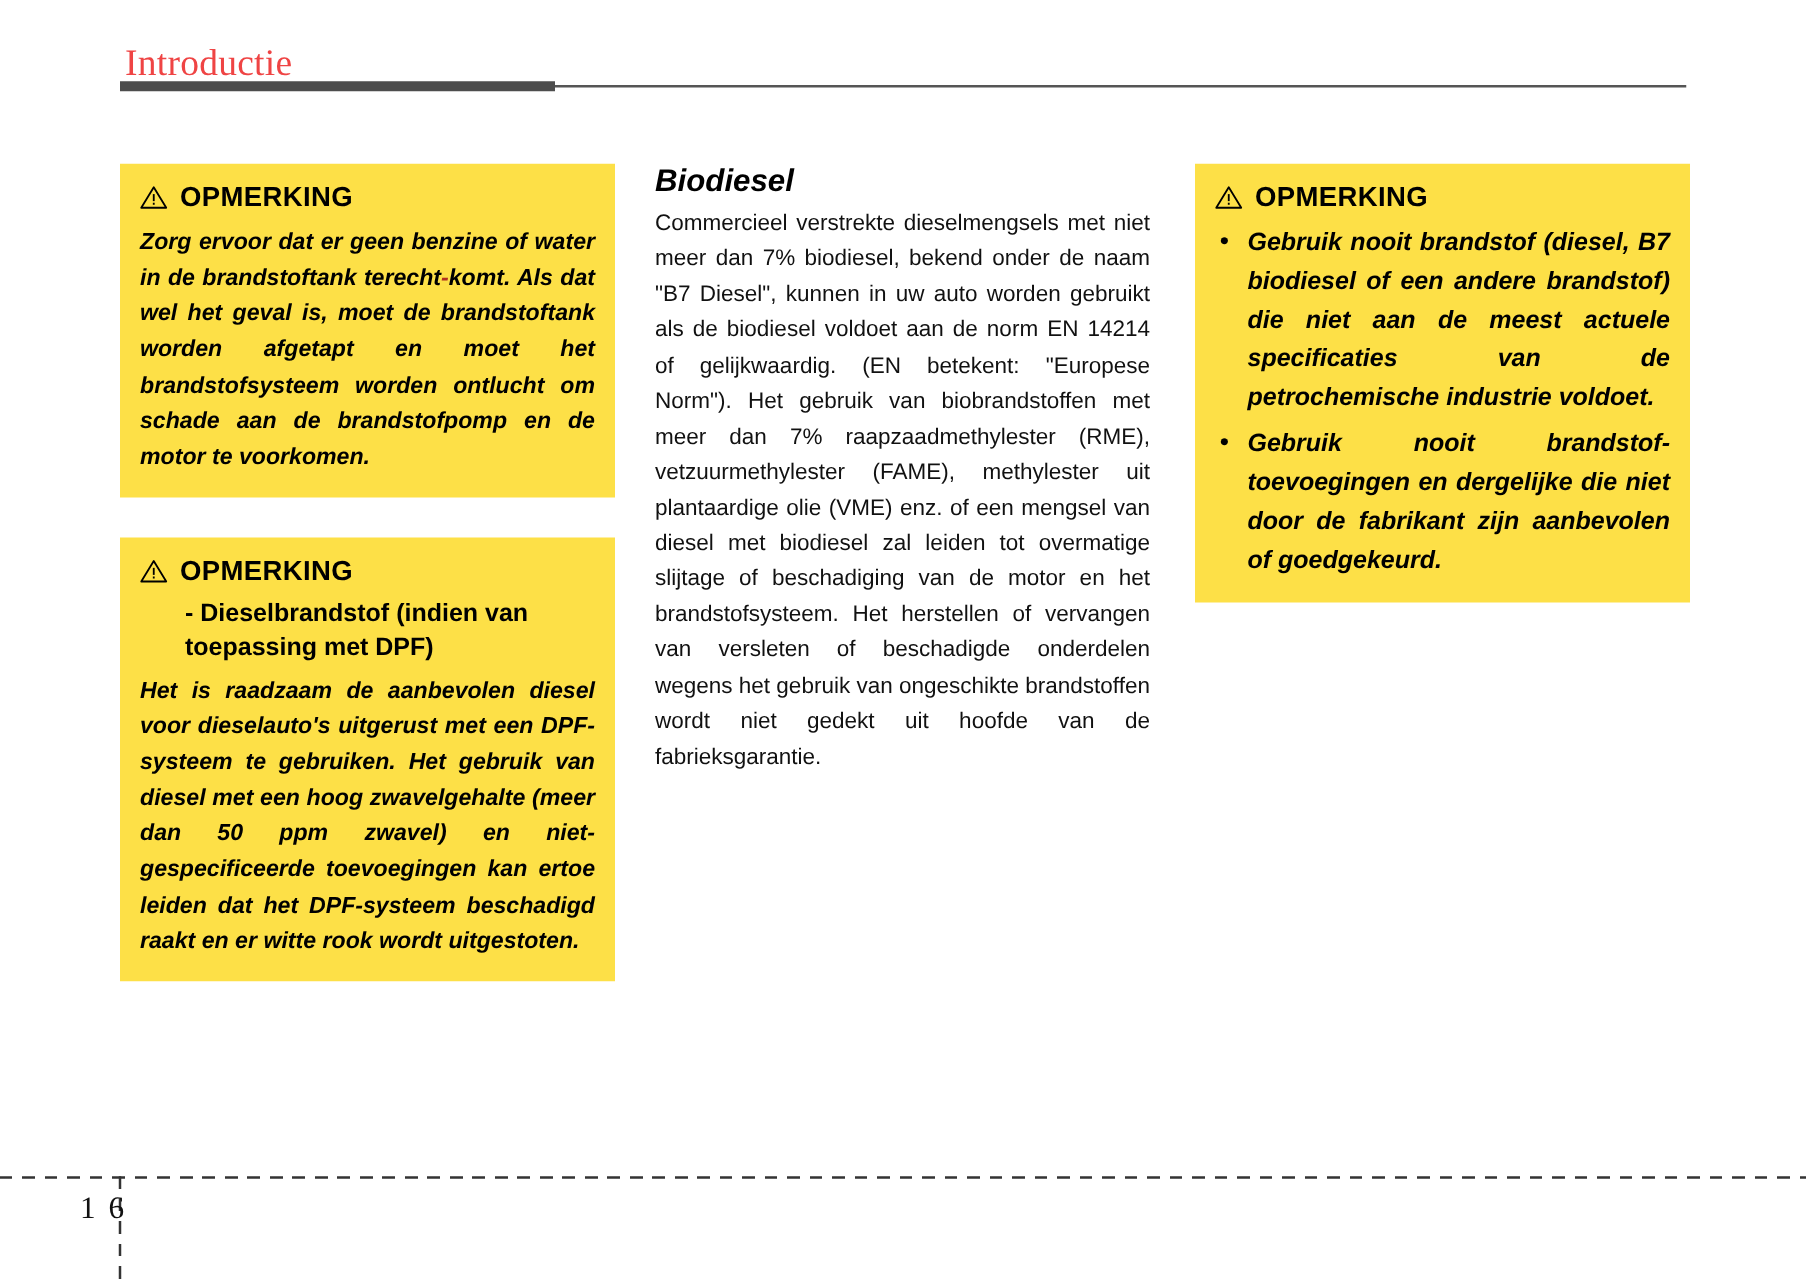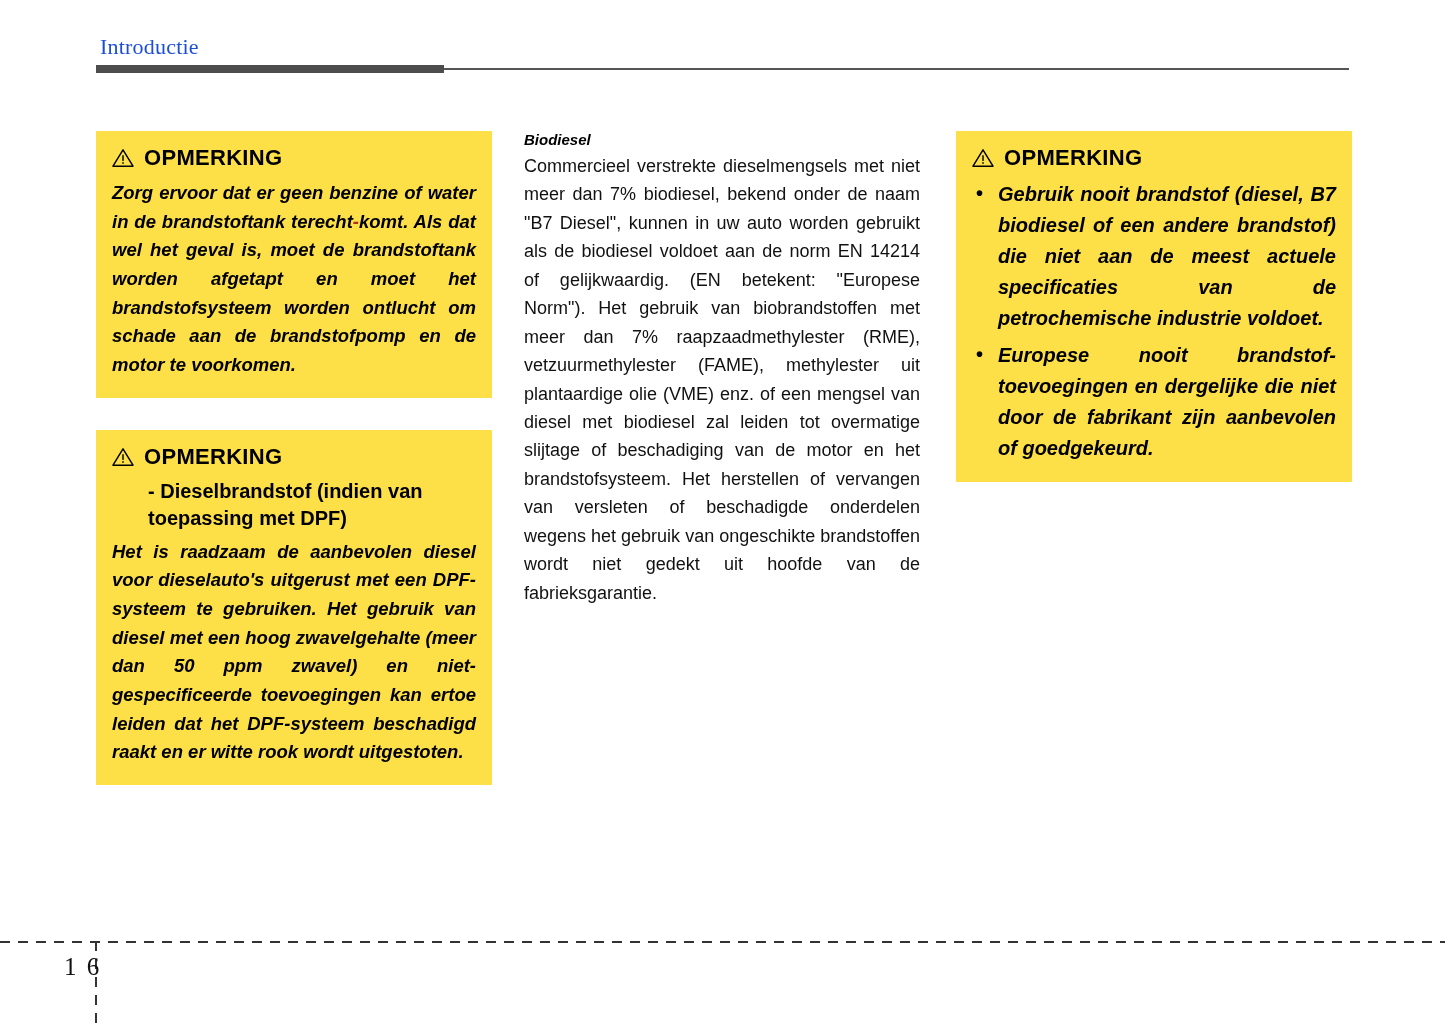--- a/index.html
+++ b/index.html
@@ -18,22 +18,22 @@
 
   
   .page-header {
     position: absolute;
     left: 96px;
     top: 36px;
     width: 1253px;
     height: 40px;
   }
   .header-title {
-    font-size: 22px;
-    color: #1d4ed8;
+    font-size: 30px;
+    color: #ef4444;
     font-family: "Liberation Serif", serif;
     letter-spacing: 0.2px;
     line-height: 1;
     padding-left: 4px;
   }
   .header-rule {
     position: absolute;
     left: 0;
     top: 32px;
     width: 1253px;
@@ -132,21 +132,21 @@
     content: "\2022";
     position: absolute;
     left: 4px;
     top: -1px;
     font-size: 20px;
     font-style: normal;
   }
 
   
   .sec-title {
-    font-size: 15px;
+    font-size: 25px;
     font-weight: bold;
     font-style: italic;
     margin: 0 0 4px 0;
   }
   .body-text {
     font-size: 18px;
     line-height: 1.58;
     text-align: justify;
     text-justify: inter-word;
     margin: 0;
@@ -239,21 +239,21 @@
       <div class="note-head">
         <svg class="warn-icon" viewBox="0 0 24 22">
           <polygon points="12,2 23,20 1,20" fill="none" stroke="#000" stroke-width="1.6" stroke-linejoin="round"></polygon>
           <rect x="11.2" y="8" width="1.6" height="6.2" fill="#000"></rect>
           <rect x="11.2" y="15.6" width="1.6" height="1.8" fill="#000"></rect>
         </svg>
         <span class="note-title">OPMERKING</span>
       </div>
       <ul class="note-list">
         <li>Gebruik nooit brandstof (diesel, B7 biodiesel of een andere brandstof) die niet aan de meest actuele specificaties van de petrochemische industrie voldoet.</li>
-        <li>Europese nooit brandstof-toevoegingen en dergelijke die niet door de fabrikant zijn aanbevolen of goedgekeurd.</li>
+        <li>Gebruik nooit brandstof-toevoegingen en dergelijke die niet door de fabrikant zijn aanbevolen of goedgekeurd.</li>
       </ul>
     </div>
   </div>
 
 </div>
 
 <div class="footer">
   <div class="footer-dashes"></div>
   <div class="footer-vrule"></div>
   <div class="footer-page">1 6</div>

